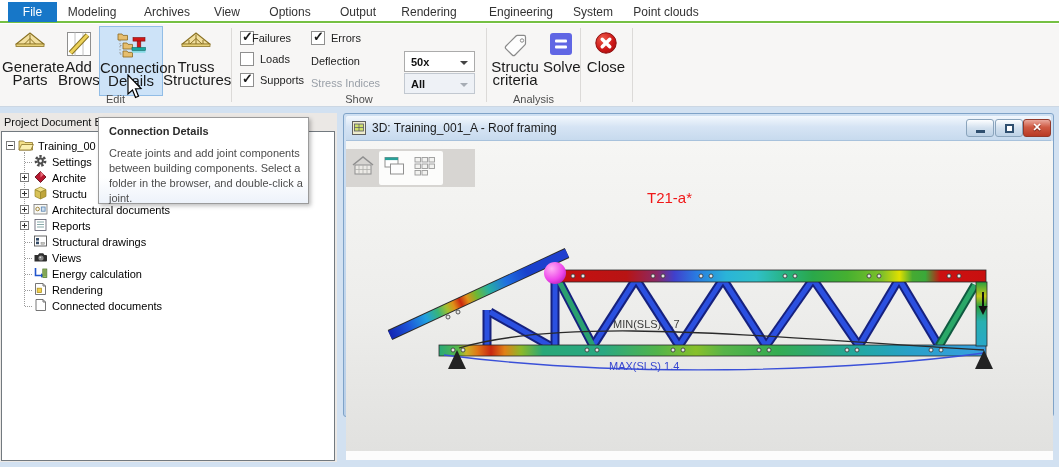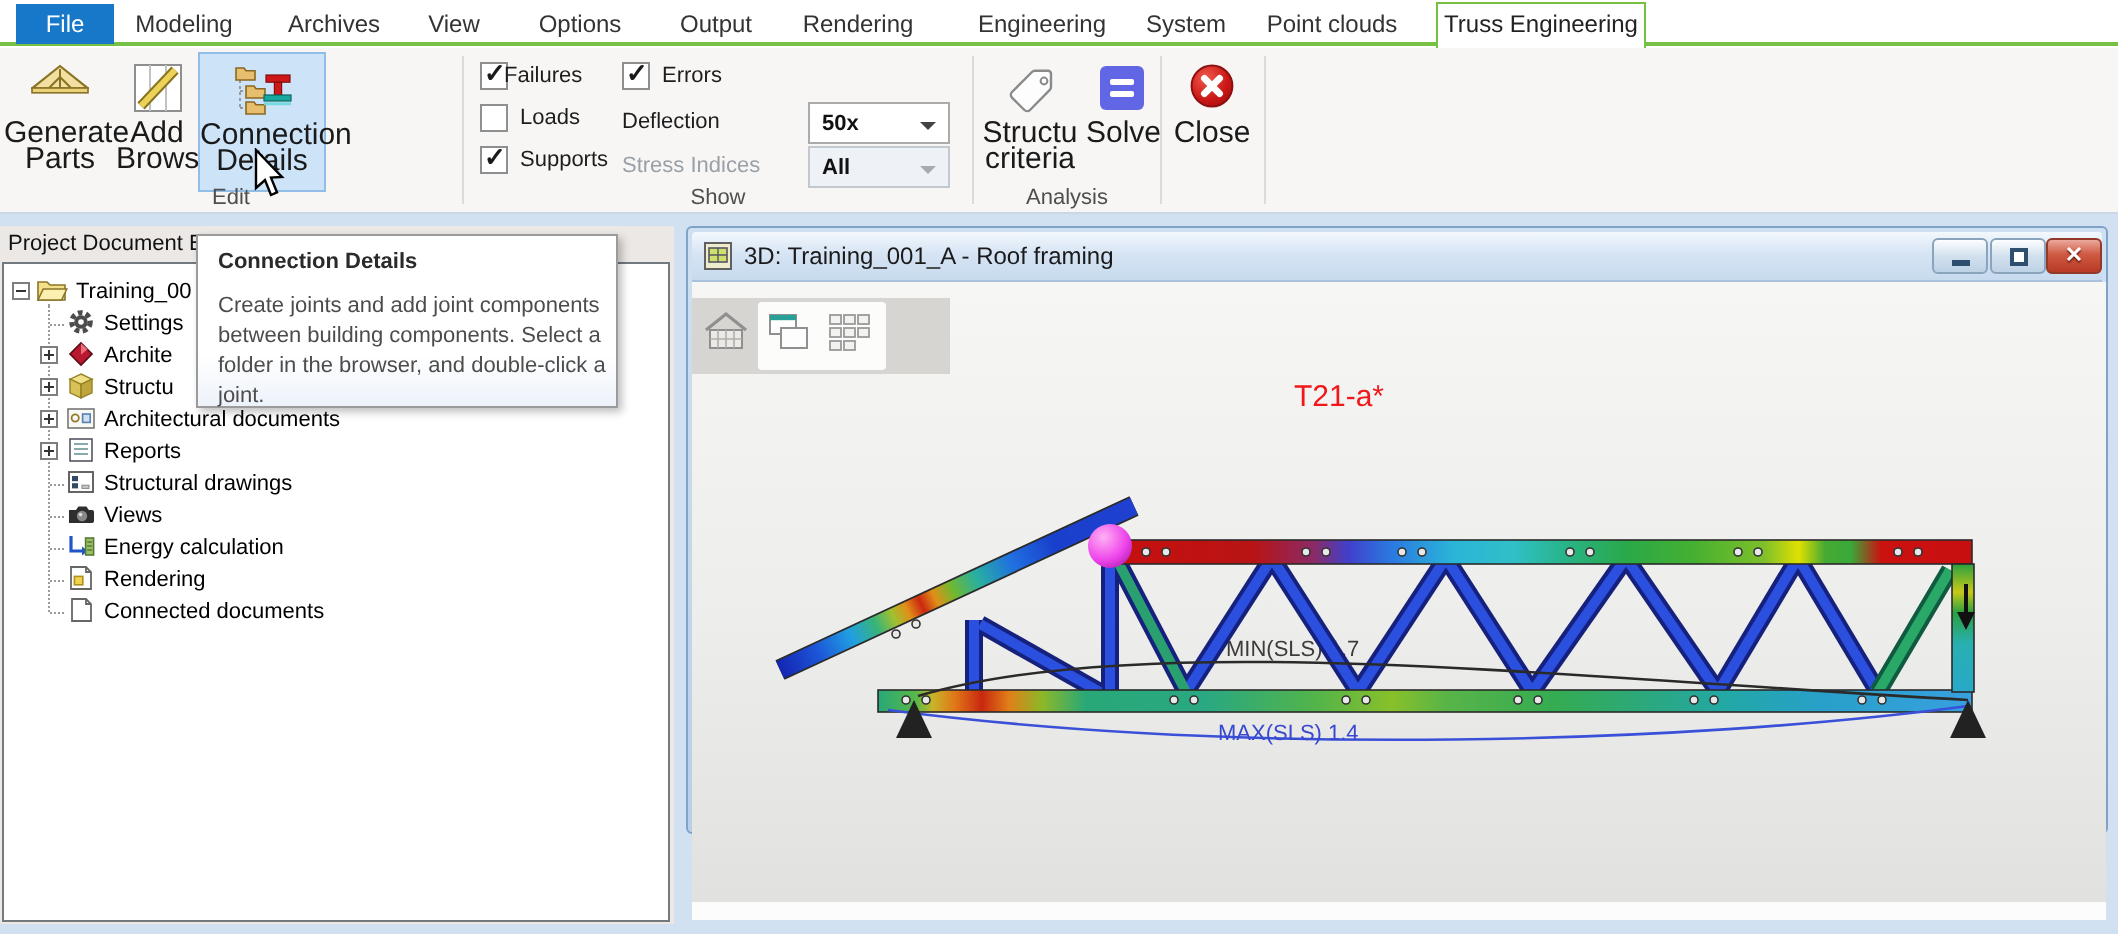--- a/index.html
+++ b/index.html
@@ -89,21 +89,20 @@
   <div class="file-tab">File</div>
   <div class="mitem" style="left:62px;width:60px">Modeling</div>
   <div class="mitem" style="left:137px;width:60px">Archives</div>
   <div class="mitem" style="left:202px;width:50px">View</div>
   <div class="mitem" style="left:260px;width:60px">Options</div>
   <div class="mitem" style="left:328px;width:60px">Output</div>
   <div class="mitem" style="left:394px;width:70px">Rendering</div>
   <div class="mitem" style="left:486px;width:70px">Engineering</div>
   <div class="mitem" style="left:568px;width:50px">System</div>
   <div class="mitem" style="left:628px;width:76px">Point clouds</div>
-  <div class="active-tab">Truss Engineering</div>
 </div>
 
 <div class="ribbon">
 
   <div class="rgroup" style="left:0;width:231px">
     <div class="rib-btn" style="left:2px;width:56px">
       <svg class="ric" width="30" height="30" viewBox="0 0 30 30">
         <path d="M15,4 L29,15.2 H1 Z" fill="#f2e0a0" stroke="#8a7224" stroke-width="1.1" stroke-linejoin="round"></path>
         <path d="M15,5.5 V15 M15,9.5 L9.5,15 M15,9.5 L20.5,15" stroke="#8a7224" stroke-width="1" fill="none"></path>
         <rect x="1" y="15" width="28" height="2.4" fill="#e8d27a" stroke="#8a7224" stroke-width="0.8"></rect>
@@ -126,20 +125,28 @@
           <path d="M2,4 h4 l1,1.4 h4.5 v4.6 H2 Z"></path>
           <path d="M7,13 h4 l1,1.4 h4.5 v4.6 H7 Z"></path>
           <path d="M7,21 h4 l1,1.4 h4.5 v4.6 H7 Z"></path>
         </g>
         <rect x="17" y="7.5" width="12" height="3.6" fill="#d01818" stroke="#801010" stroke-width="0.6"></rect>
         <rect x="21.2" y="11.1" width="3.6" height="6.4" fill="#d01818" stroke="#801010" stroke-width="0.6"></rect>
         <rect x="16" y="17.5" width="13.5" height="3" fill="#18a8a0" stroke="#0c6860" stroke-width="0.6"></rect>
         <rect x="16" y="21.2" width="13.5" height="1.4" fill="#74d8e0"></rect>
       </svg>
       <div class="rlabel">Connection Details</div>
+    </div>
+    <div class="rib-btn" style="left:163px;width:66px">
+      <svg class="ric" width="30" height="30" viewBox="0 0 30 30">
+        <path d="M15,4 L29,15.2 H1 Z" fill="#f2e0a0" stroke="#8a7224" stroke-width="1.1" stroke-linejoin="round"></path>
+        <path d="M15,5.5 V15 M15,9.5 L9,15 M15,9.5 L21,15 M8,11 L8,15 M22,11 L22,15" stroke="#8a7224" stroke-width="1" fill="none"></path>
+        <rect x="1" y="15" width="28" height="2.4" fill="#e8d27a" stroke="#8a7224" stroke-width="0.8"></rect>
+      </svg>
+      <div class="rlabel">Truss Structures</div>
     </div>
     <div class="group-label">Edit</div>
   </div>
   <div class="rsep" style="left:231px"></div>
 
   <div class="rgroup" style="left:232px;width:254px">
     <div class="cb" style="left:8px;top:7px">
         <span class="mark">✓</span>
       </div>
     <div class="cb-label" style="left:20px;top:7px">Failures</div>

